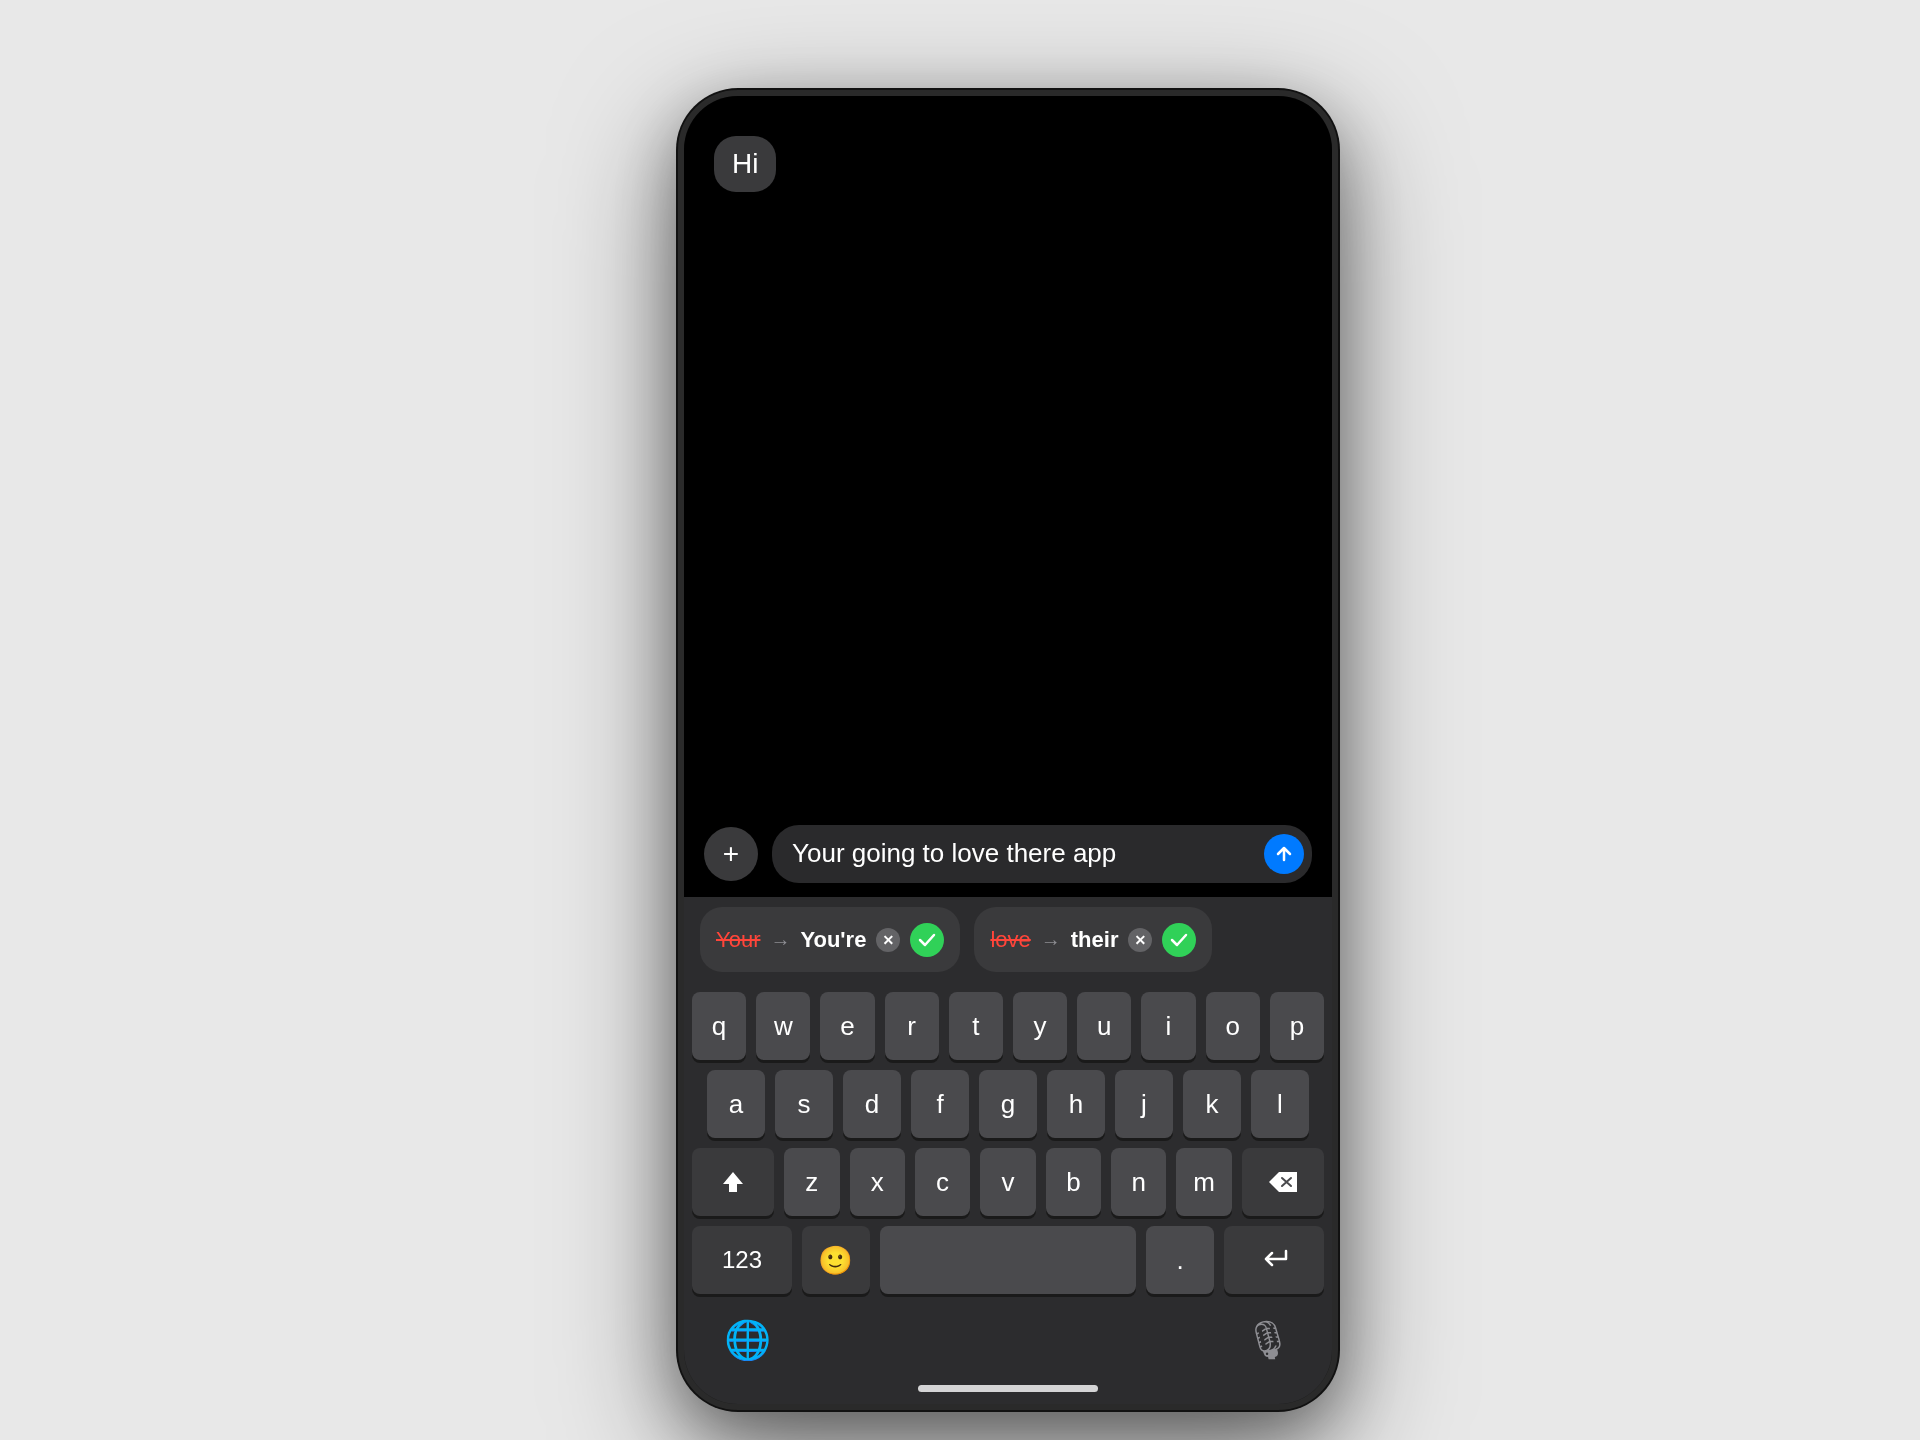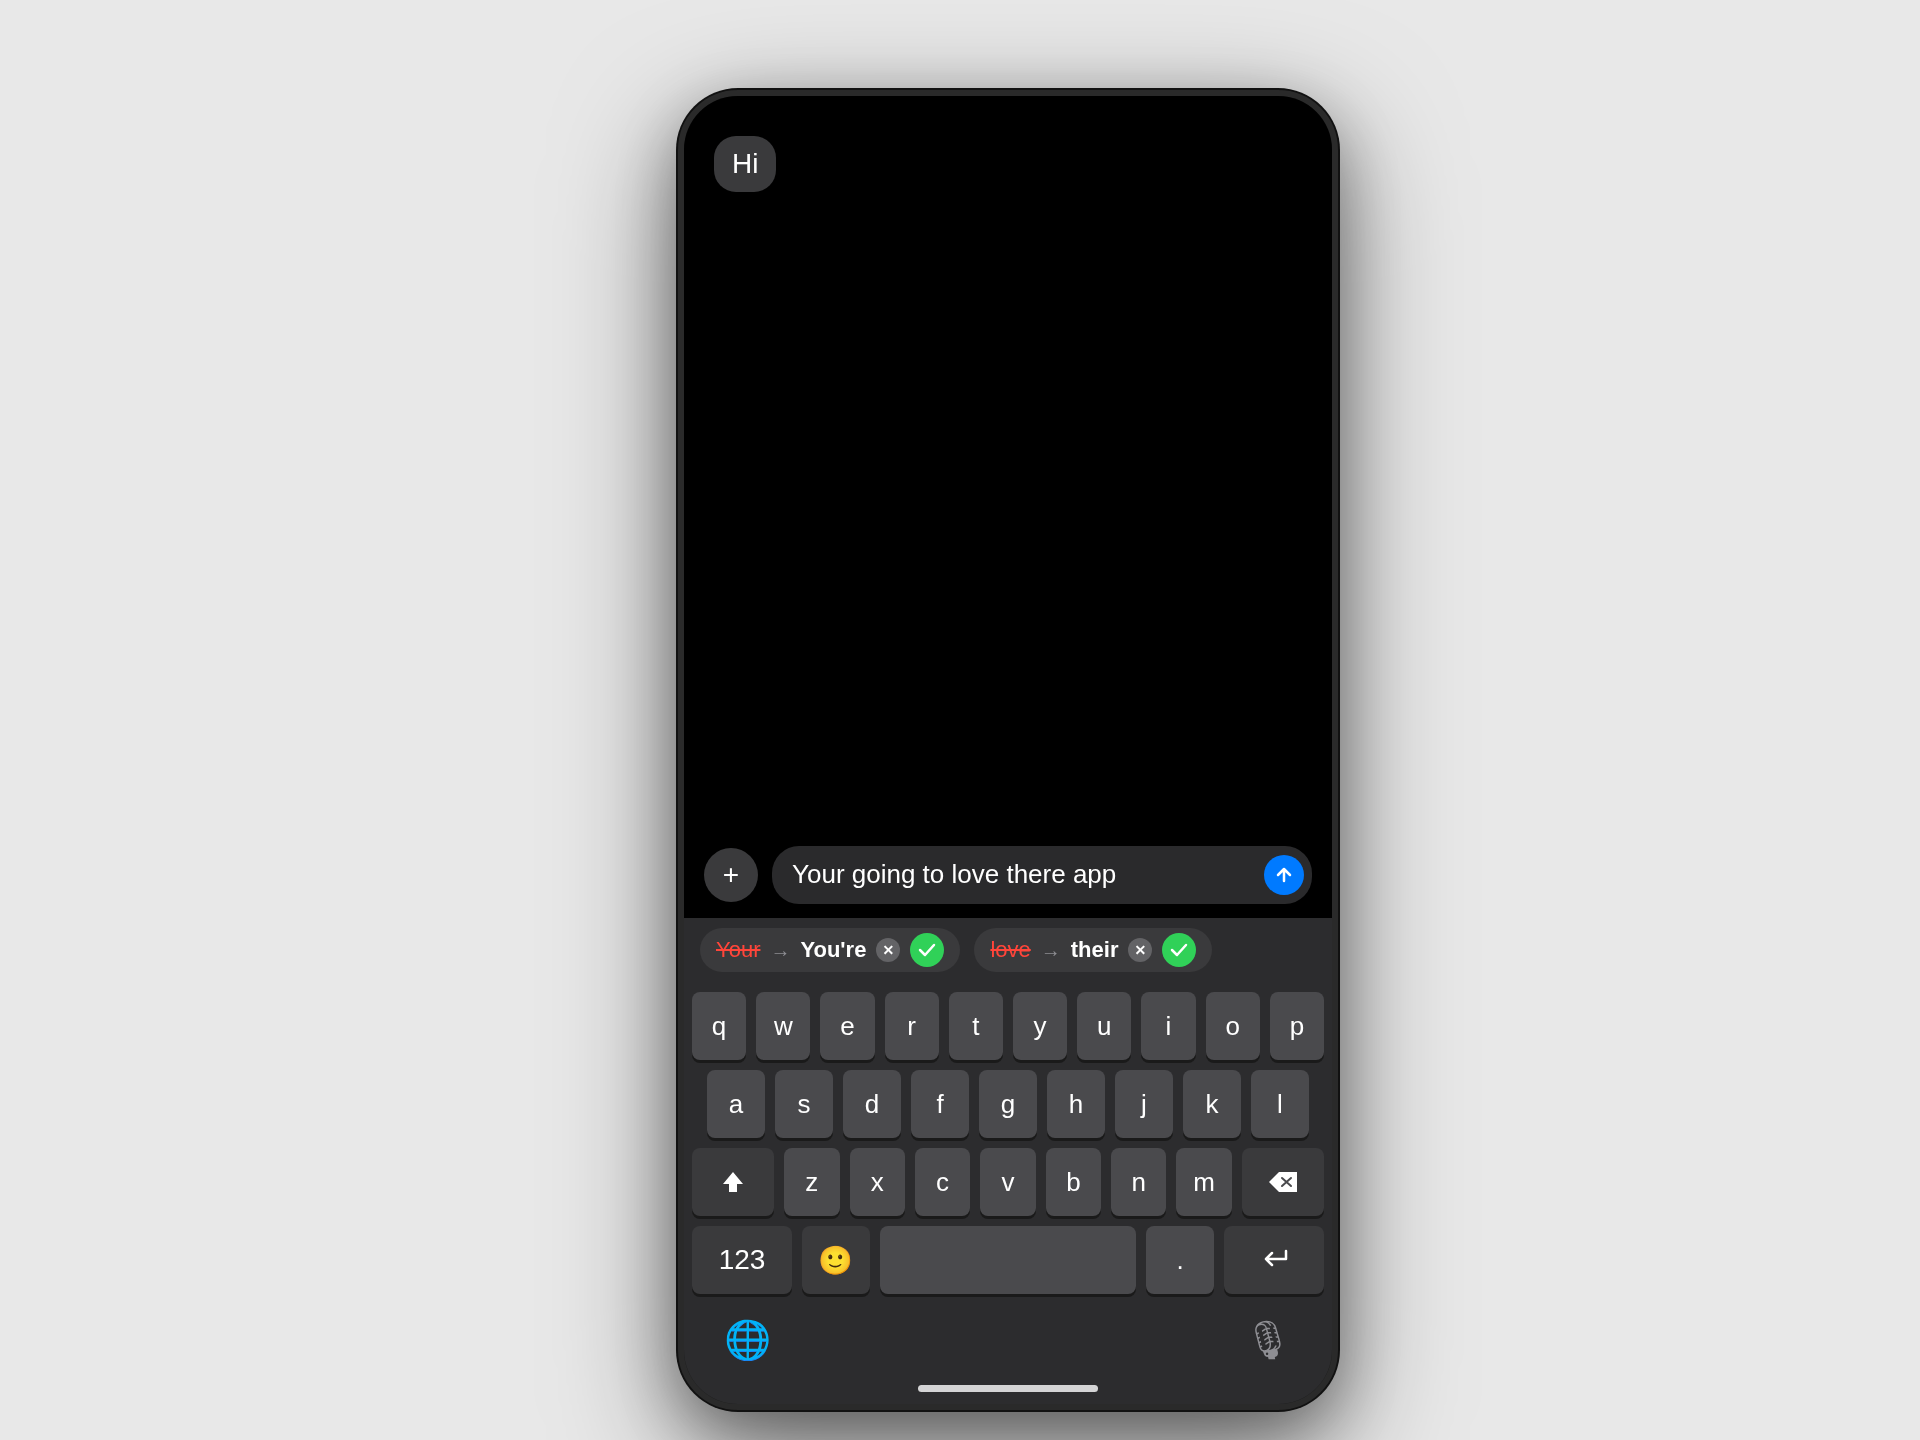--- a/index.html
+++ b/index.html
@@ -143,21 +143,21 @@
       align-items: center;
     }
 
     .correction-chip {
       background: #3a3a3c;
       border-radius: 22px;
       padding: 10px 16px;
       display: flex;
       align-items: center;
       gap: 10px;
-      height: 44px;
+      height: 65px;
     }
 
     .correction-original {
       color: #ff453a;
       font-size: 22px;
       text-decoration: line-through;
     }
 
     .correction-arrow {
       color: #8e8e93;
@@ -246,21 +246,21 @@
 
     .key.shift-key, .key.backspace-key {
       width: 86px;
       background: #3a3a3c;
     }
 
     
     .key.num-key {
       width: 100px;
       background: #3a3a3c;
-      font-size: 28px;
+      font-size: 24px;
     }
 
     .key.emoji-key {
       width: 68px;
       background: #3a3a3c;
       font-size: 28px;
     }
 
     .key.space-key {
       flex: 1;

